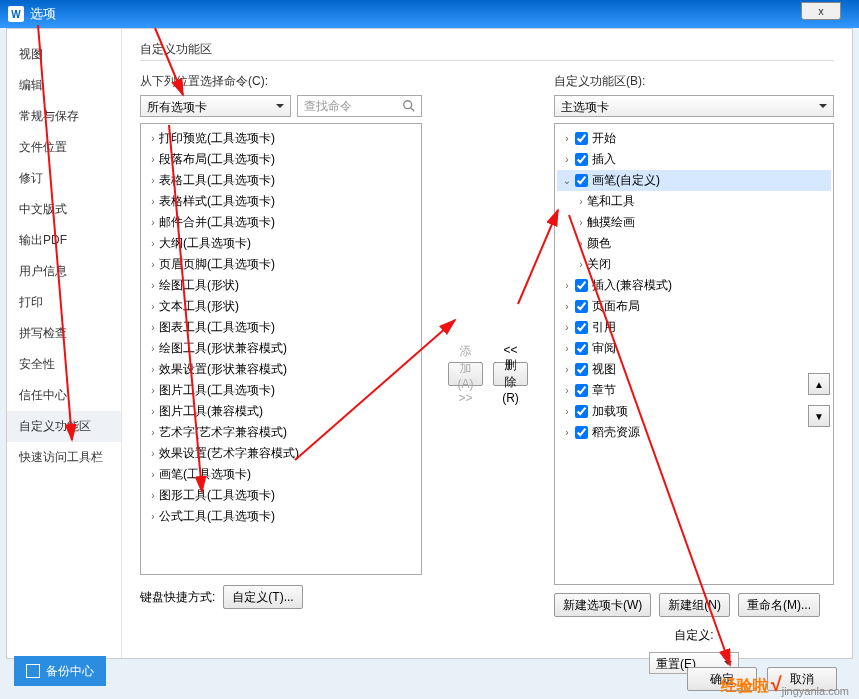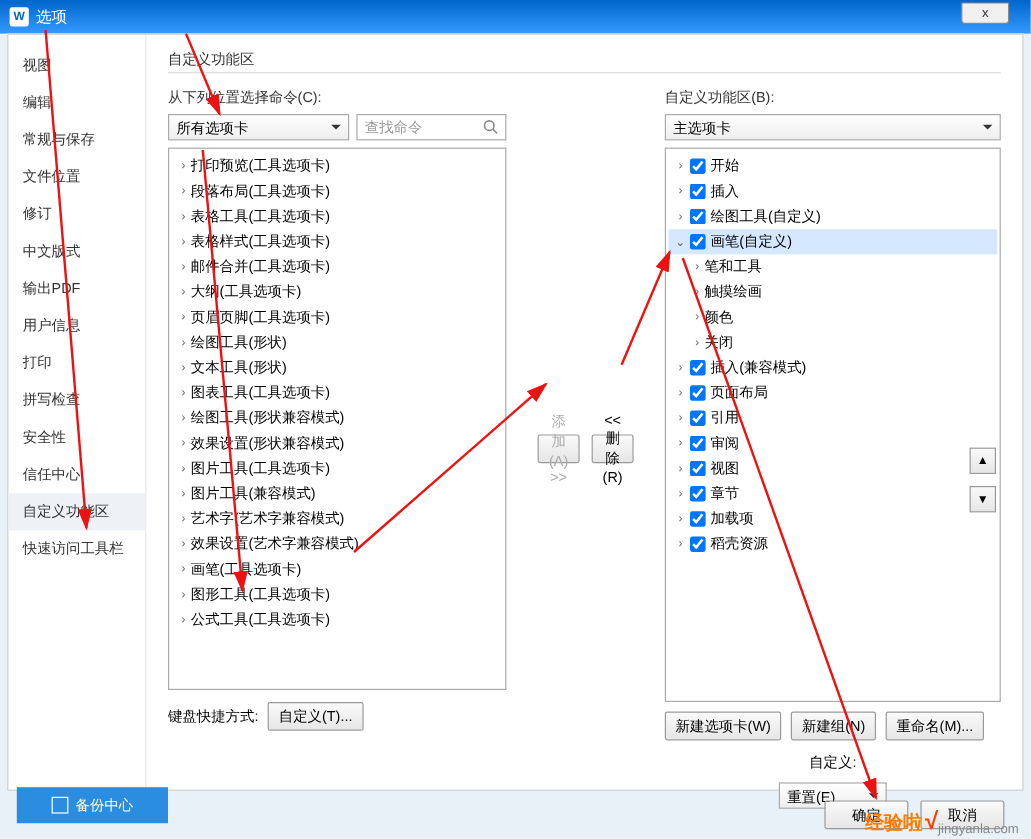--- a/index.html
+++ b/index.html
@@ -7,21 +7,21 @@
 
 .titlebar { height: 28px; background: linear-gradient(#0066cc, #3399ff); color: #fff; display: flex; align-items: center; padding: 0 8px; font-size: 13px; }
 .titlebar .icon { width: 16px; height: 16px; background: #fff; color: #0066cc; display: flex; align-items: center; justify-content: center; font-size: 10px; font-weight: bold; margin-right: 6px; border-radius: 2px; }
 .titlebar .close { position: absolute; right: 18px; top: 2px; width: 40px; height: 18px; background: #f0f0f0; border: 1px solid #888; border-radius: 0 0 3px 3px; color: #333; display: flex; align-items: center; justify-content: center; font-size: 11px; cursor: pointer; }
 
 .dialog { position: absolute; top: 28px; left: 6px; right: 6px; bottom: 40px; background: #fff; border: 1px solid #ccc; display: flex; }
 
 .sidebar { width: 115px; border-right: 1px solid #e6e6e6; padding: 10px 0; }
 .sidebar-item { padding: 7px 12px; font-size: 12px; color: #333; cursor: pointer; }
 .sidebar-item.selected { background: #eef2f7; }
-.backup { position: absolute; left: 14px; bottom: 13px; width: 126px; height: 30px; background: #2a8de0; color: #fff; display: flex; align-items: center; justify-content: center; font-size: 12px; cursor: pointer; }
+.backup { position: absolute; left: 14px; bottom: 13px; width: 92px; height: 30px; background: #2a8de0; color: #fff; display: flex; align-items: center; justify-content: center; font-size: 12px; cursor: pointer; }
 .backup .bicon { width: 14px; height: 14px; border: 1.5px solid #fff; margin-right: 6px; display: inline-block; }
 
 .main { flex: 1; padding: 12px 18px; position: relative; }
 .section-title { font-size: 12px; color: #333; margin-bottom: 12px; border-bottom: 1px solid #ddd; padding-bottom: 2px; }
 .cols { display: flex; gap: 26px; }
 .col-left { width: 282px; }
 .col-mid { width: 80px; display: flex; align-items: center; justify-content: center; gap: 10px; }
 .col-right { flex: 1; }
 
 .label { font-size: 12px; color: #333; margin-bottom: 5px; display: block; }
@@ -209,25 +209,20 @@
             <div class="tnode">
               <span class="caret closed"></span>
               <input type="checkbox" class="chk" checked="" style="">
               <span>开始</span>
             </div>
             <div class="tnode">
               <span class="caret closed"></span>
               <input type="checkbox" class="chk" checked="" style="">
               <span>插入</span>
             </div>
-            <div class="tnode">
-              <span class="caret closed"></span>
-              <input type="checkbox" class="chk" checked="" style="">
-              <span>绘图工具(自定义)</span>
-            </div>
             <div class="tnode sel">
               <span class="caret open"></span>
               <input type="checkbox" class="chk" checked="" style="">
               <span>画笔(自定义)</span>
             </div>
             <div class="tnode indent1">
               <span class="caret closed"></span>
               <span>笔和工具</span>
             </div>
             <div class="tnode indent1">

